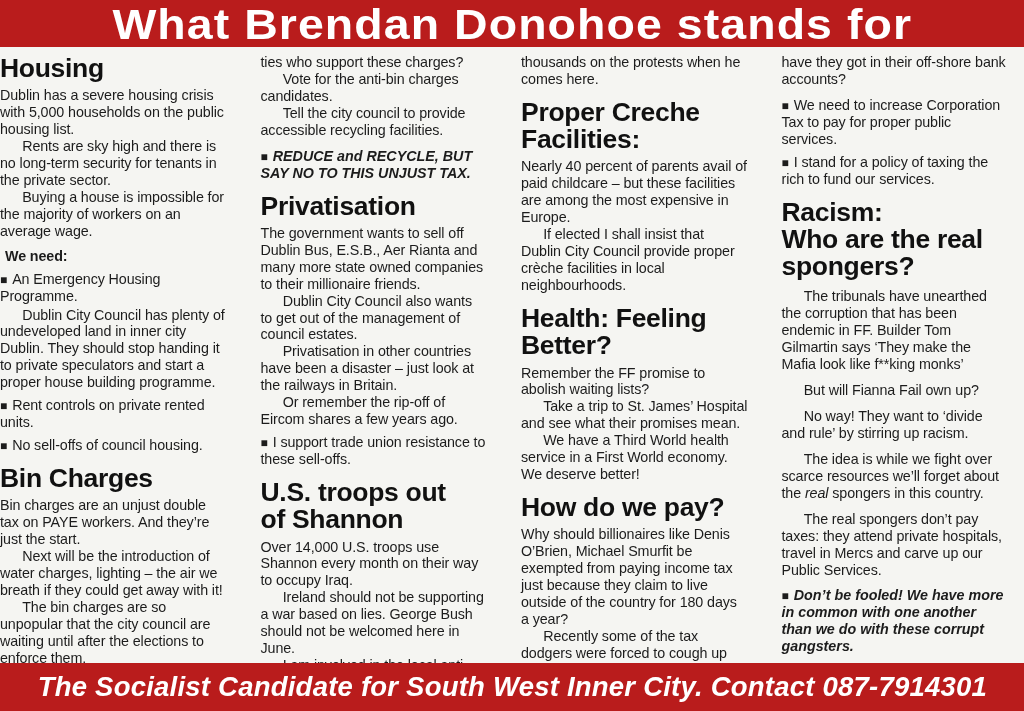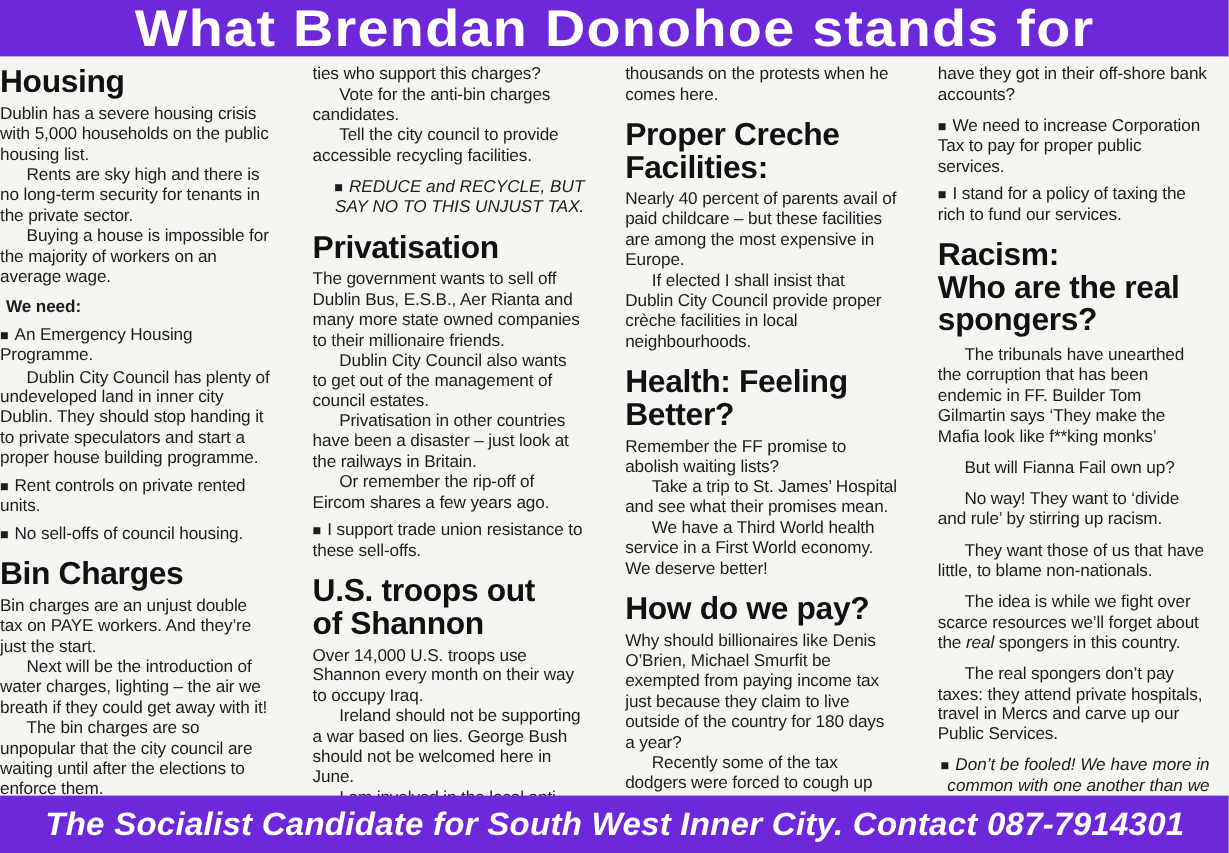--- a/index.html
+++ b/index.html
@@ -3,21 +3,21 @@
 <meta charset="utf-8">
 <style>
   html,body{margin:0;padding:0;}
   body{
     width:1024px;height:711px;position:relative;overflow:hidden;
     background:#f5f5f2;
     font-family:"Liberation Sans","DejaVu Sans",sans-serif;
     color:#1c1c1c;
   }
   .banner{
-    position:absolute;left:0;width:1024px;background:#6d28d9;color:#fff;
+    position:absolute;left:0;width:1024px;background:#b91c1c;color:#fff;
     display:flex;align-items:center;justify-content:center;overflow:hidden;
   }
   .banner.top{top:0;height:47px;}
   .banner.bottom{bottom:0;height:48px;}
   .banner-title{
     font-weight:bold;font-size:43px;letter-spacing:1px;white-space:nowrap;
     transform:scaleX(1.08);transform-origin:center;line-height:1;
     padding-top:2px;
   }
   .footer-text{
@@ -32,21 +32,21 @@
   .h{
     font-weight:bold;font-size:26.5px;line-height:1.03;letter-spacing:-0.3px;
     margin:11px 0 5px 0;white-space:pre-line;color:#111;
   }
   .col > .h:first-child{margin-top:1px;}
   .para{margin:0;}
   .para.indent{text-indent:1.55em;}
   .subhead{font-weight:bold;margin:8px 0 2px 0;padding-left:5px;}
   .bullet{margin:6px 0 2px 0;}
   .bullet .sq{font-size:12px;margin-right:5px;font-style:normal;}
-  .emph{font-weight:normal;font-style:italic;letter-spacing:0;text-align:right;}
+  .emph{font-weight:bold;font-style:italic;letter-spacing:0;}
   .bullet.emph{margin:9px 0 5px 0;}
   .it{font-style:italic;}
   .col-4 .para{margin-bottom:9px;}
   .col-4 .h{margin-bottom:8px;}
   .col-3 .h{}
 </style>
 </head>
 <body>
 
 <div class="banner top">
@@ -64,21 +64,21 @@
       <div class="para indent"><span>Dublin City Council has plenty of undeveloped land in inner city Dublin. They should stop handing it to private speculators and start a proper house building programme.</span></div>
       <div class="bullet"><span class="sq">■</span><span>Rent controls on private rented units.</span></div>
       <div class="bullet"><span class="sq">■</span><span>No sell-offs of council housing.</span></div>
       <div class="h"><span>Bin Charges</span></div>
       <div class="para"><span>Bin charges are an unjust double tax on PAYE workers. And they’re just the start.</span></div>
       <div class="para indent"><span>Next will be the introduction of water charges, lighting – the air we breath if they could get away with it!</span></div>
       <div class="para indent"><span>The bin charges are so unpopular that the city council are waiting until after the elections to enforce them.</span></div>
       <div class="para indent"><span>But why should we vote for par-</span></div>
     </div>
     <div class="col col-2">
-      <div class="para"><span>ties who support this charges?</span></div>
+      <div class="para"><span>ties who support these charges?</span></div>
       <div class="para indent"><span>Vote for the anti-bin charges candidates.</span></div>
       <div class="para indent"><span>Tell the city council to provide accessible recycling facilities.</span></div>
       <div class="bullet emph"><span class="sq">■</span><span>REDUCE and RECYCLE, BUT SAY NO TO THIS UNJUST TAX.</span></div>
       <div class="h"><span>Privatisation</span></div>
       <div class="para"><span>The government wants to sell off Dublin Bus, E.S.B., Aer Rianta and many more state owned companies to their millionaire friends.</span></div>
       <div class="para indent"><span>Dublin City Council also wants to get out of the management of council estates.</span></div>
       <div class="para indent"><span>Privatisation in other countries have been a disaster – just look at the railways in Britain.</span></div>
       <div class="para indent"><span>Or remember the rip-off of Eircom shares a few years ago.</span></div>
       <div class="bullet"><span class="sq">■</span><span>I support trade union resistance to these sell-offs.</span></div>
       <div class="h"><span>U.S. troops out
@@ -105,21 +105,20 @@
     <div class="col col-4">
       <div class="para"><span>have they got in their off-shore bank accounts?</span></div>
       <div class="bullet"><span class="sq">■</span><span>We need to increase Corporation Tax to pay for proper public services.</span></div>
       <div class="bullet"><span class="sq">■</span><span>I stand for a policy of taxing the rich to fund our services.</span></div>
       <div class="h"><span>Racism:
 Who are the real
 spongers?</span></div>
       <div class="para indent"><span>The tribunals have unearthed the corruption that has been endemic in FF. Builder Tom Gilmartin says ‘They make the Mafia look like f**king monks’</span></div>
       <div class="para indent"><span>But will Fianna Fail own up?</span></div>
       <div class="para indent"><span>No way! They want to ‘divide and rule’ by stirring up racism.</span></div>
-      <div class="para indent"><span>They want those of us that have little, to blame non-nationals.</span></div>
       <div class="para indent"><span><span>The idea is while we fight over scarce resources we’ll forget about the </span><span class="it">real</span><span> spongers in this country.</span></span></div>
       <div class="para indent"><span>The real spongers don’t pay taxes: they attend private hospitals, travel in Mercs and carve up our Public Services.</span></div>
       <div class="bullet emph"><span class="sq">■</span><span>Don’t be fooled!  We have more in common with one another than we do with these corrupt gangsters.</span></div>
     </div>
   </div>
 
 <div class="banner bottom">
   <div class="footer-text">The Socialist Candidate for South West Inner City. Contact 087-7914301</div>
 </div>
 

